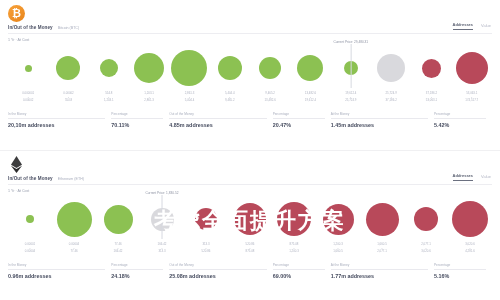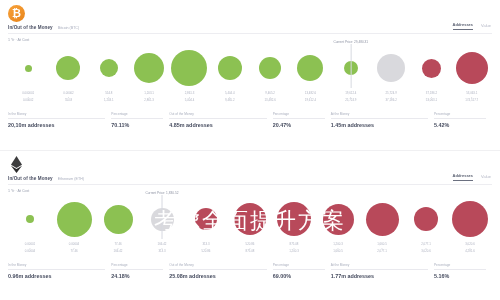--- a/index.html
+++ b/index.html
@@ -59,21 +59,21 @@
     position: absolute; display: flex; flex-direction: column; align-items: center;
     pointer-events: none;
   }
   .annotation-text { font-size: 3.2px; color: #8d92a2; white-space: nowrap; }
   .annotation-line { width: 1px; background: #d7d9e0; }
 
   
   .cjk-overlay {
     position: absolute; left: 0; right: 0; top: 6px; height: 40px;
     display: flex; align-items: center; justify-content: center;
-    font-size: 22px; font-weight: normal; color: #ffffff;
+    font-size: 22px; font-weight: bold; color: #ffffff;
     letter-spacing: 2px; white-space: nowrap; pointer-events: none;
   }
 
   
   .axis { position: absolute; left: 8px; right: 8px; top: 92px; display: flex; }
   .tick { flex: 1 1 0; text-align: center; line-height: 1.25; }
   .tick span { display: block; font-size: 2.9px; color: #b0b4c2; white-space: nowrap; }
 
   
   .stats { position: absolute; left: 8px; right: 8px; top: 112px; display: flex; }

